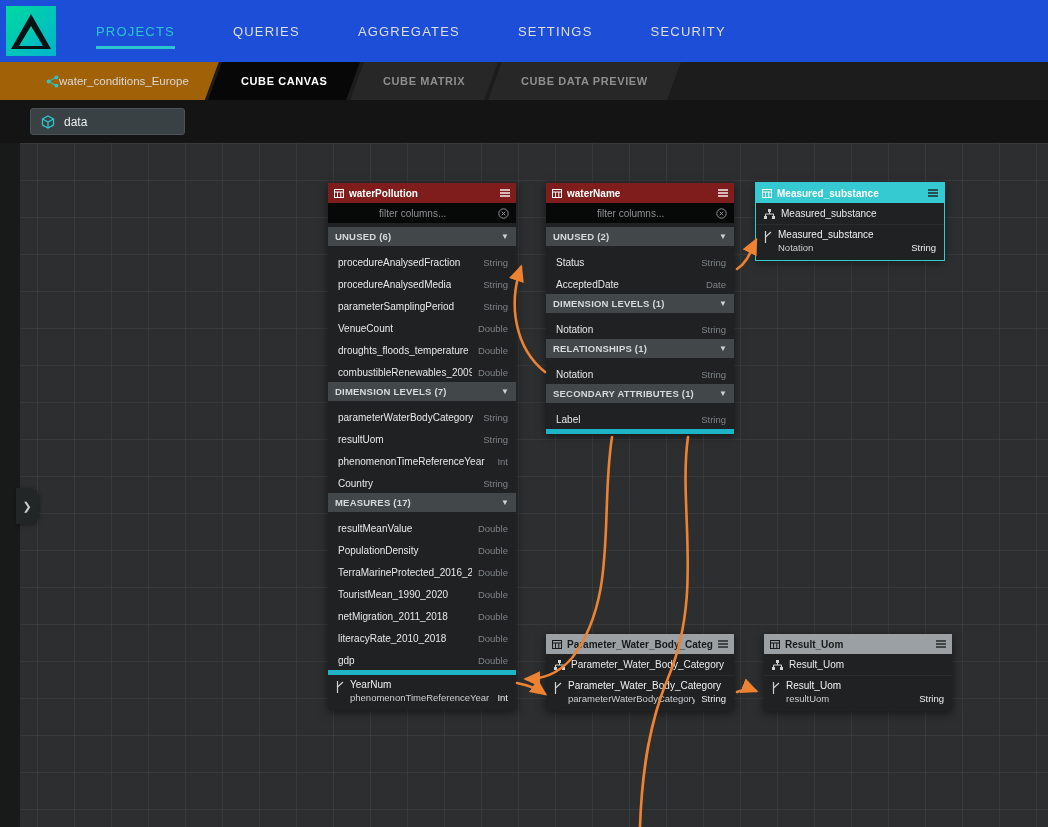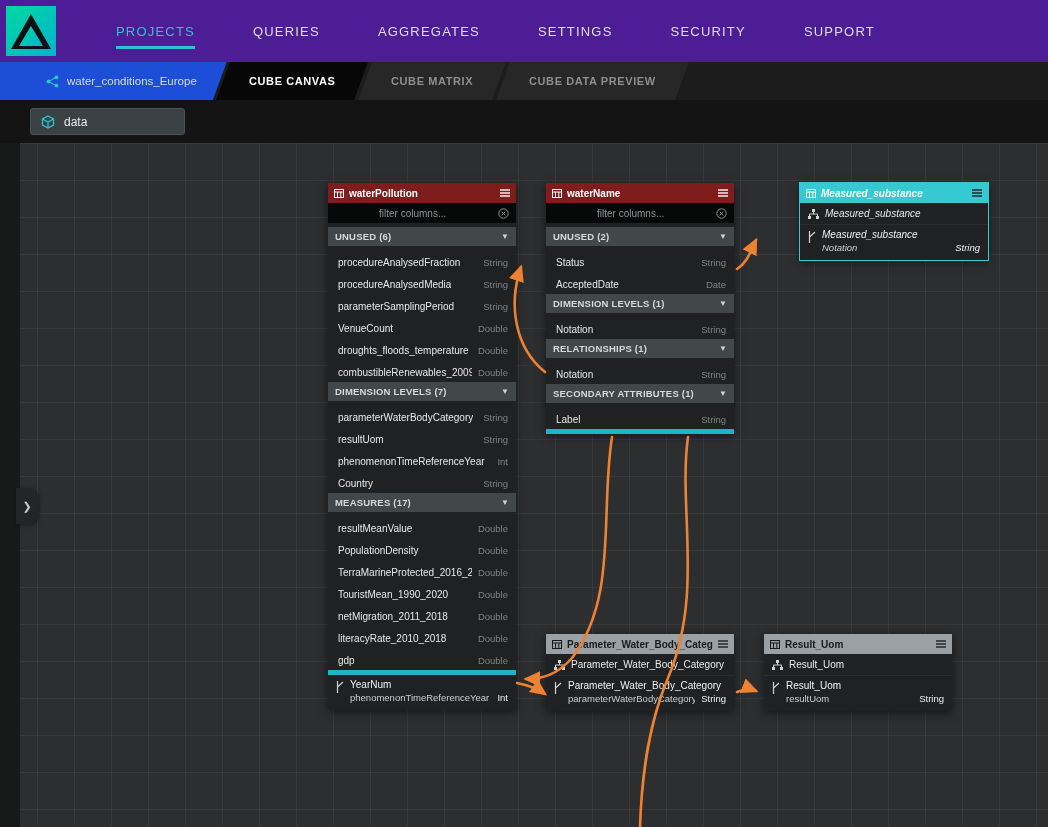--- a/index.html
+++ b/index.html
@@ -1,31 +1,31 @@
 <!DOCTYPE html>
 <html><head>
 <meta charset="utf-8">
 <style>
   * { margin:0; padding:0; box-sizing:border-box; }
   html,body { background:#000; }
   .screen { position:relative; width:1048px; height:827px; overflow:hidden;
             font-family:"Liberation Sans",sans-serif; background:#2c2e2f; }
 
   
-  .topnav { height:62px; background:#4c1d95; display:flex; align-items:flex-end;gap:20px; }
+  .topnav { height:62px; background:#1d4ed8; display:flex; align-items:flex-end; }
   .logo-wrap { width:62px; height:62px; display:flex; align-items:center; justify-content:center; cursor:pointer; }
   .nav-items { display:flex; gap:58px; margin-left:34px; height:100%; align-items:center; }
   .nav-item { position:relative; height:100%; display:flex; align-items:center;
               color:#dfdfdf; font-size:13px; letter-spacing:1.2px; cursor:pointer; }
   .nav-item.active { color:#2cc5ce; }
   .nav-item.active::after { content:""; position:absolute; left:0; right:0; bottom:13px; height:3px; background:#2cc5ce; }
 
   
   .tabbar { height:38px; background:#1c1c1c; display:flex; align-items:stretch; }
-  .project-strip { background:#1d4ed8; display:flex; align-items:center; gap:8px;
+  .project-strip { background:#a16207; display:flex; align-items:center; 
                    padding:0 30px 0 46px; clip-path:polygon(0 0,100% 0,calc(100% - 14px) 100%,0 100%);
                    color:#d9d9d9; font-size:11.5px; cursor:pointer; }
   .tabs { display:flex; margin-left:-8px; }
   .tab { display:flex; align-items:center; padding:0 26px; background:#272727;
          transform:skewX(-20deg); margin-left:4px; cursor:pointer; }
   .tab .tab-label { transform:skewX(20deg); font-size:11px; font-weight:bold;
                     letter-spacing:.6px; color:#8f8f8f; white-space:nowrap; }
   .tab.active { background:#070707; }
   .tab.active .tab-label { color:#ffffff; }
 
@@ -118,23 +118,20 @@
   </div>
         <div class="nav-item">
     <span class="nav-label">AGGREGATES</span>
   </div>
         <div class="nav-item">
     <span class="nav-label">SETTINGS</span>
   </div>
         <div class="nav-item">
     <span class="nav-label">SECURITY</span>
   </div>
-        <div class="nav-item">
-    <span class="nav-label">SUPPORT</span>
-  </div>
       </nav>
   </header>
 
   <div class="tabbar">
     <div class="project-strip">
       <span style="display:flex;color:#2cc5ce;">
         <svg width="13" height="13" viewBox="0 0 12 12" fill="currentColor">
           <circle cx="2.4" cy="6" r="1.8"></circle>
             <circle cx="9.6" cy="2.2" r="1.8"></circle>
             <circle cx="9.6" cy="9.8" r="1.8"></circle>
@@ -356,21 +353,21 @@
     <span class="sec-caret">▼</span>
   </div>
             <div class="col-row">
     <span class="col-name">Label</span>
     <span class="col-type">String</span>
   </div>
           </div>
     <div class="teal-bar"></div>
 
   </div>
-        <div class="card hier-card selected" style="left: 800px; top: 40px; font-style: italic;">
+        <div class="card hier-card selected" style="left: 756px; top: 40px;">
     <div class="card-header">
       <span class="hdr-icon">
         <svg width="10" height="9" viewBox="0 0 10 9" fill="none" stroke="currentColor" stroke-width="1">
           <rect x=".5" y=".5" width="9" height="8"></rect>
                 <path d="M0 3h10M3.5 3v6M6.8 3v6"></path>
         </svg>
       </span>
       <span class="hdr-title">Measured_substance</span>
       <span class="menu-icon">
         <svg width="10" height="8" viewBox="0 0 10 8" stroke="currentColor" stroke-width="1.4">

